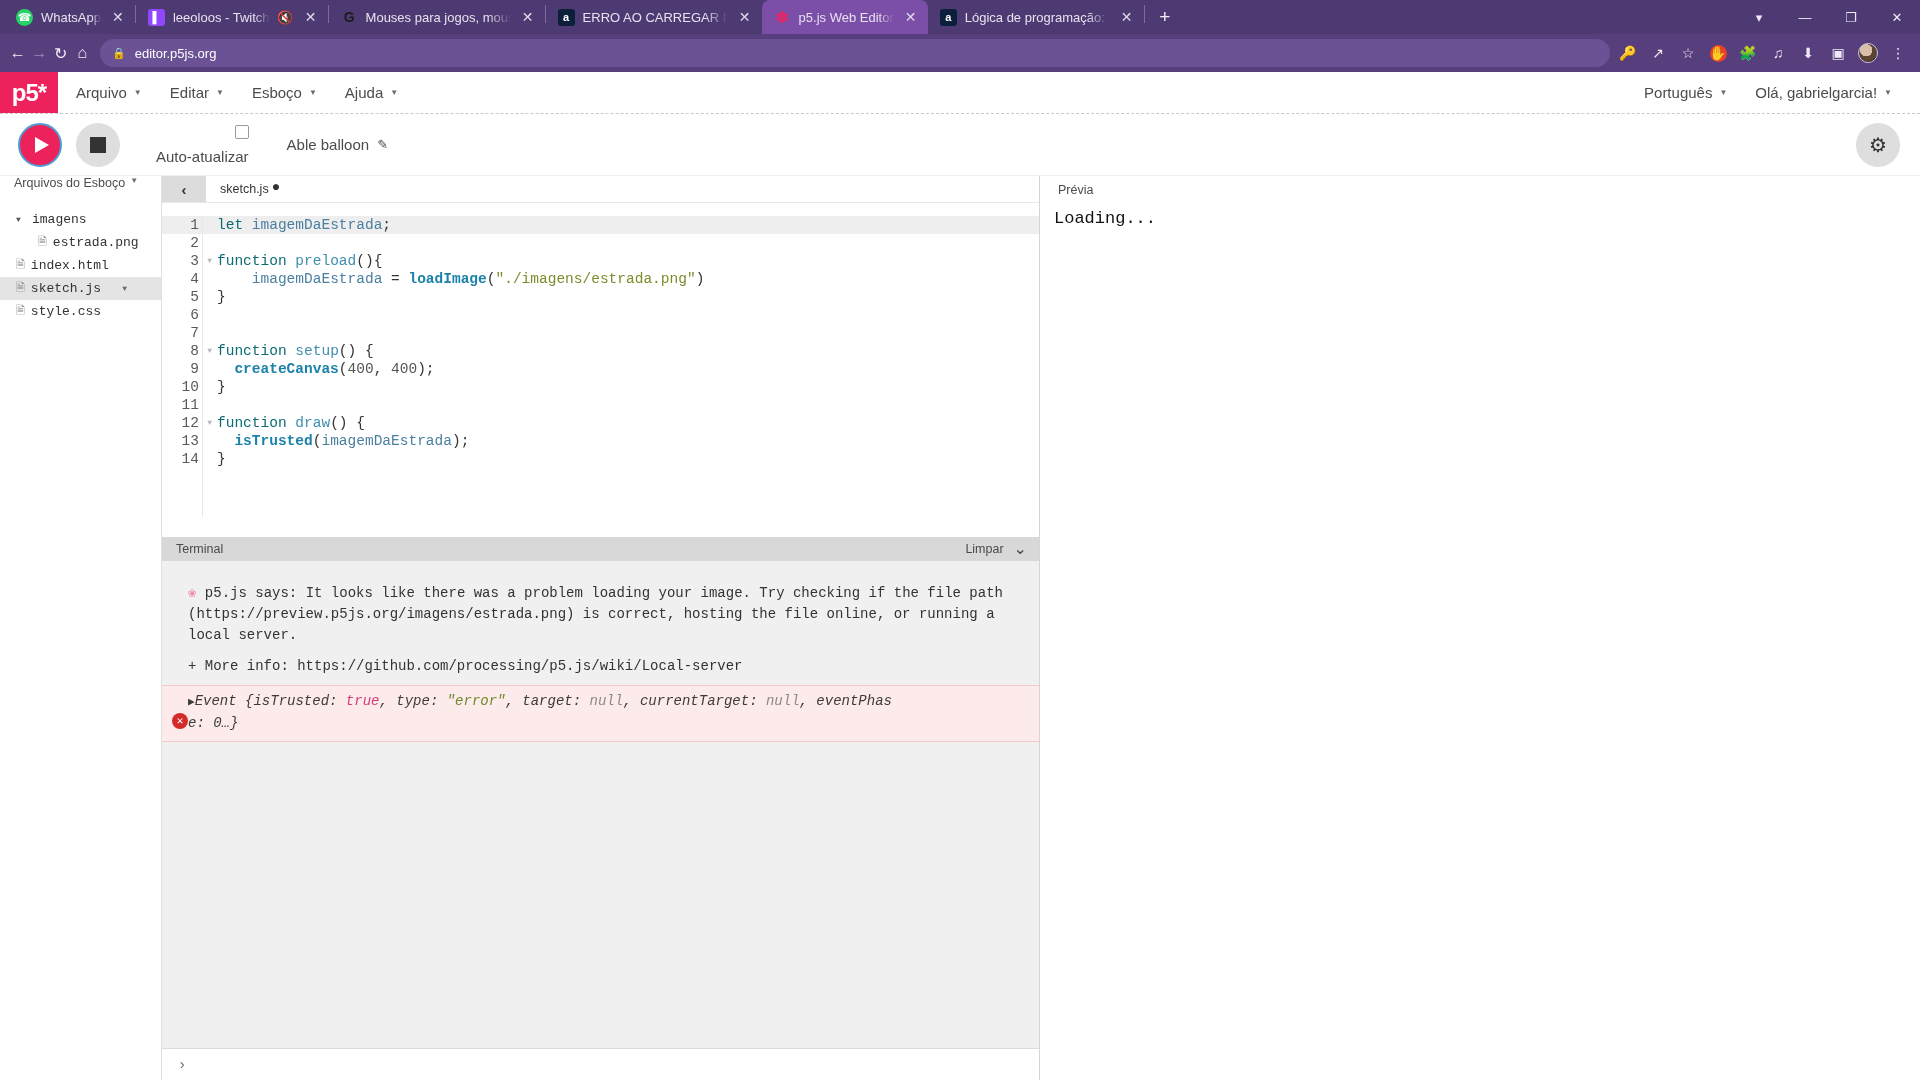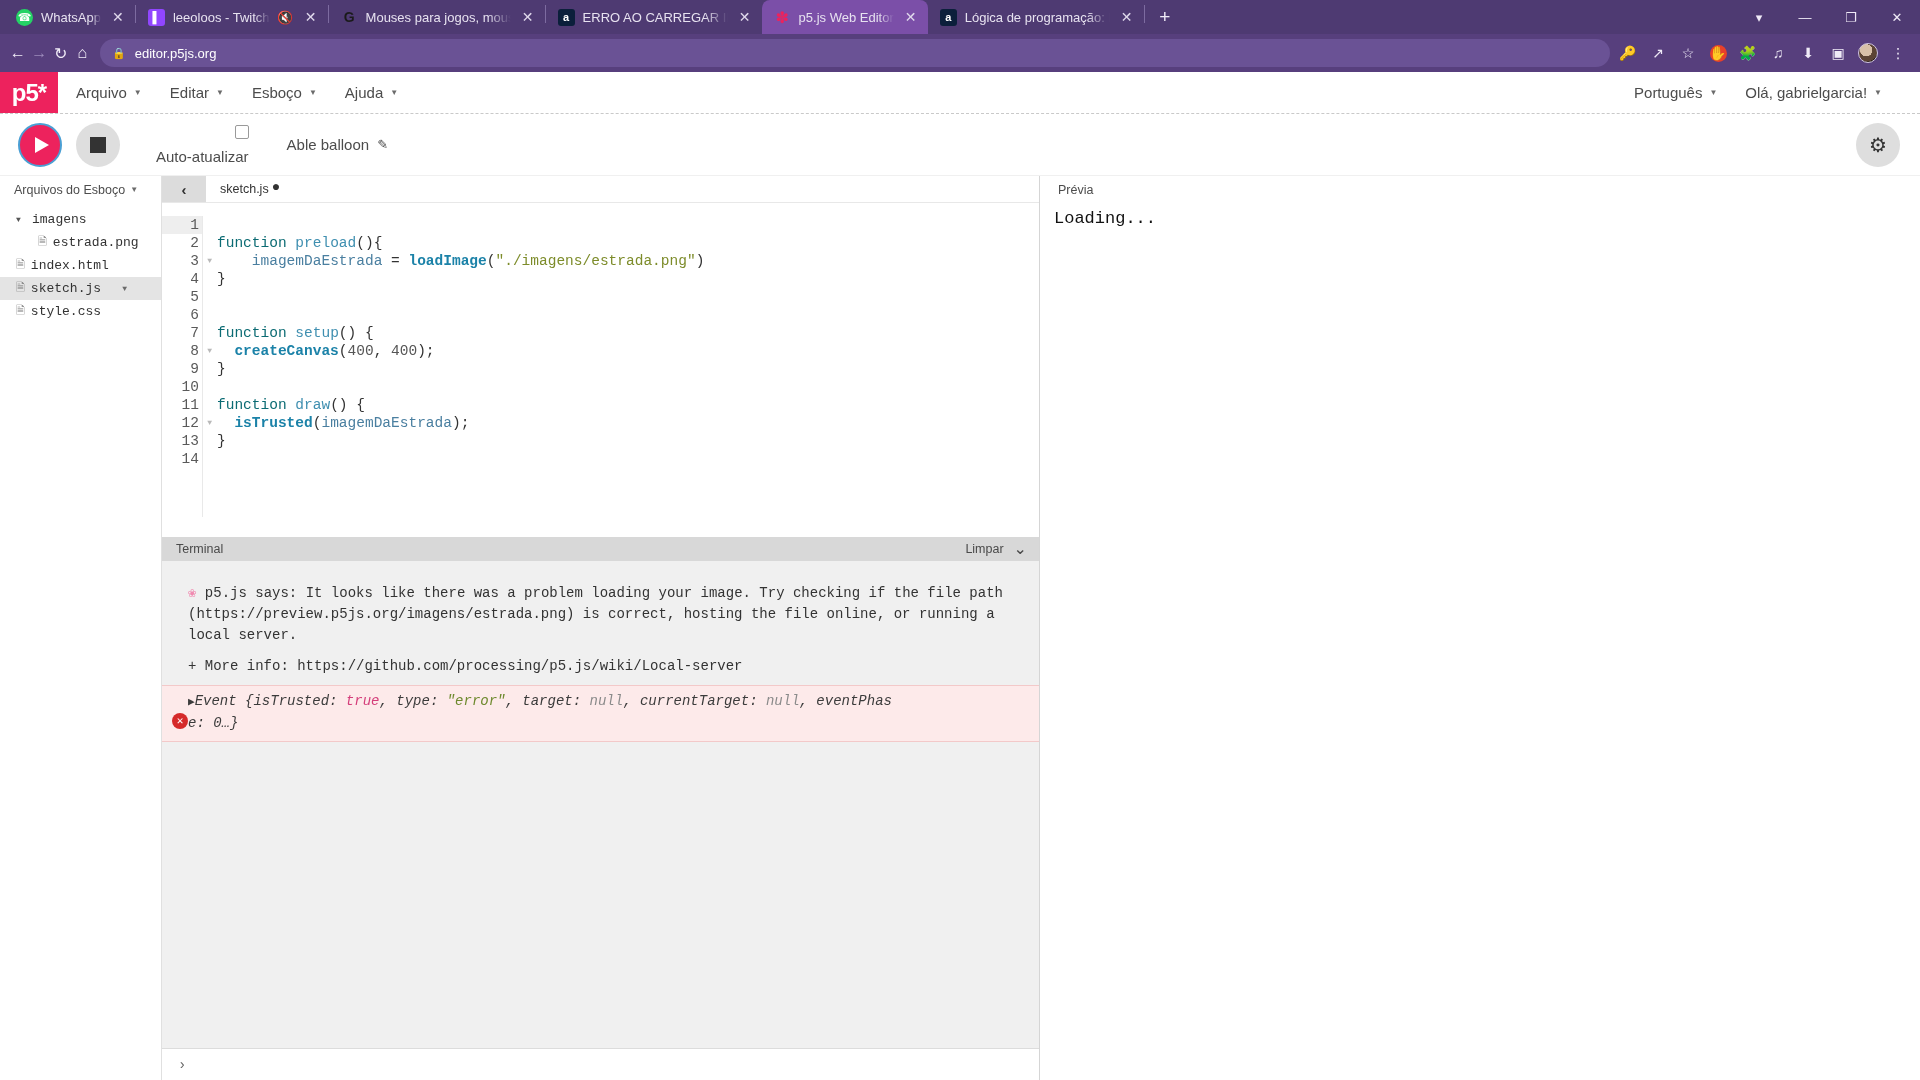--- a/index.html
+++ b/index.html
@@ -148,21 +148,21 @@
     font-size: 24px; font-weight: bold; letter-spacing: -1px;
   }
   #p5-menu { display: flex; align-items: center; padding-left: 18px; gap: 28px; }
   .p5-menu-item {
     font-size: 15px; color: #4c4c4c;
     display: flex; align-items: center; gap: 7px;
   }
   .caret { font-size: 8px; color: #6b6b6b; }
   #p5-nav-right {
     margin-left: auto; display: flex; align-items: center;
-    gap: 28px; padding-right: 38px;
+    gap: 28px; padding-right: 28px;
   }
 
   #p5-toolbar {
     height: 62px;
     display: flex; align-items: center;
     padding-left: 18px; gap: 14px;
     background: #ffffff;
     border-bottom: 1px solid #f0f0f0;
   }
   #play-btn {
@@ -199,21 +199,21 @@
     display: flex; align-items: center; justify-content: center;
     font-size: 20px; color: #333;
   }
 
   #p5-body { flex: 1 1 auto; display: flex; min-height: 0; }
 
   
   #sidebar { width: 161px; display: flex; flex-direction: column; background:#fff; }
   #sidebar-head {
     height: 27px;
-    display: flex; align-items: center;
+    display: flex; align-items: flex-start;
     padding: 0 6px 0 14px;
     font-size: 12.5px; color: #4c4c4c;
     white-space: nowrap; overflow: hidden;
     gap: 5px;
   }
   #file-list { padding-top: 5px; font-family: "Liberation Mono", monospace; }
   .file-row {
     height: 23px; display: flex; align-items: center;
     font-size: 13px; color: #333333; gap: 6px;
     padding-left: 16px; position: relative;
@@ -537,20 +537,21 @@
           <div class="ln">7</div>
           <div class="ln">8<span class="fold">▼</span></div>
           <div class="ln">9</div>
           <div class="ln">10</div>
           <div class="ln">11</div>
           <div class="ln">12<span class="fold">▼</span></div>
           <div class="ln">13</div>
           <div class="ln">14</div>
         </div>
         <div id="code-lines">
+            <div class="cl hl"><span class="kw">let </span><span class="vr">imagemDaEstrada</span><span class="pln">;</span></div>
             <div class="cl"><span class="pln"></span></div>
             <div class="cl"><span class="kw">function </span><span class="fn">preload</span><span class="pln">(){</span></div>
             <div class="cl"><span class="pln">    </span><span class="vr">imagemDaEstrada</span><span class="pln"> = </span><span class="bfn">loadImage</span><span class="pln">(</span><span class="str">"./imagens/estrada.png"</span><span class="pln">)</span></div>
             <div class="cl"><span class="pln">}</span></div>
             <div class="cl"><span class="pln"></span></div>
             <div class="cl"><span class="pln"></span></div>
             <div class="cl"><span class="kw">function </span><span class="fn">setup</span><span class="pln">() {</span></div>
             <div class="cl"><span class="pln">  </span><span class="bfn">createCanvas</span><span class="pln">(</span><span class="num">400</span><span class="pln">, </span><span class="num">400</span><span class="pln">);</span></div>
             <div class="cl"><span class="pln">}</span></div>
             <div class="cl"><span class="pln"></span></div>

